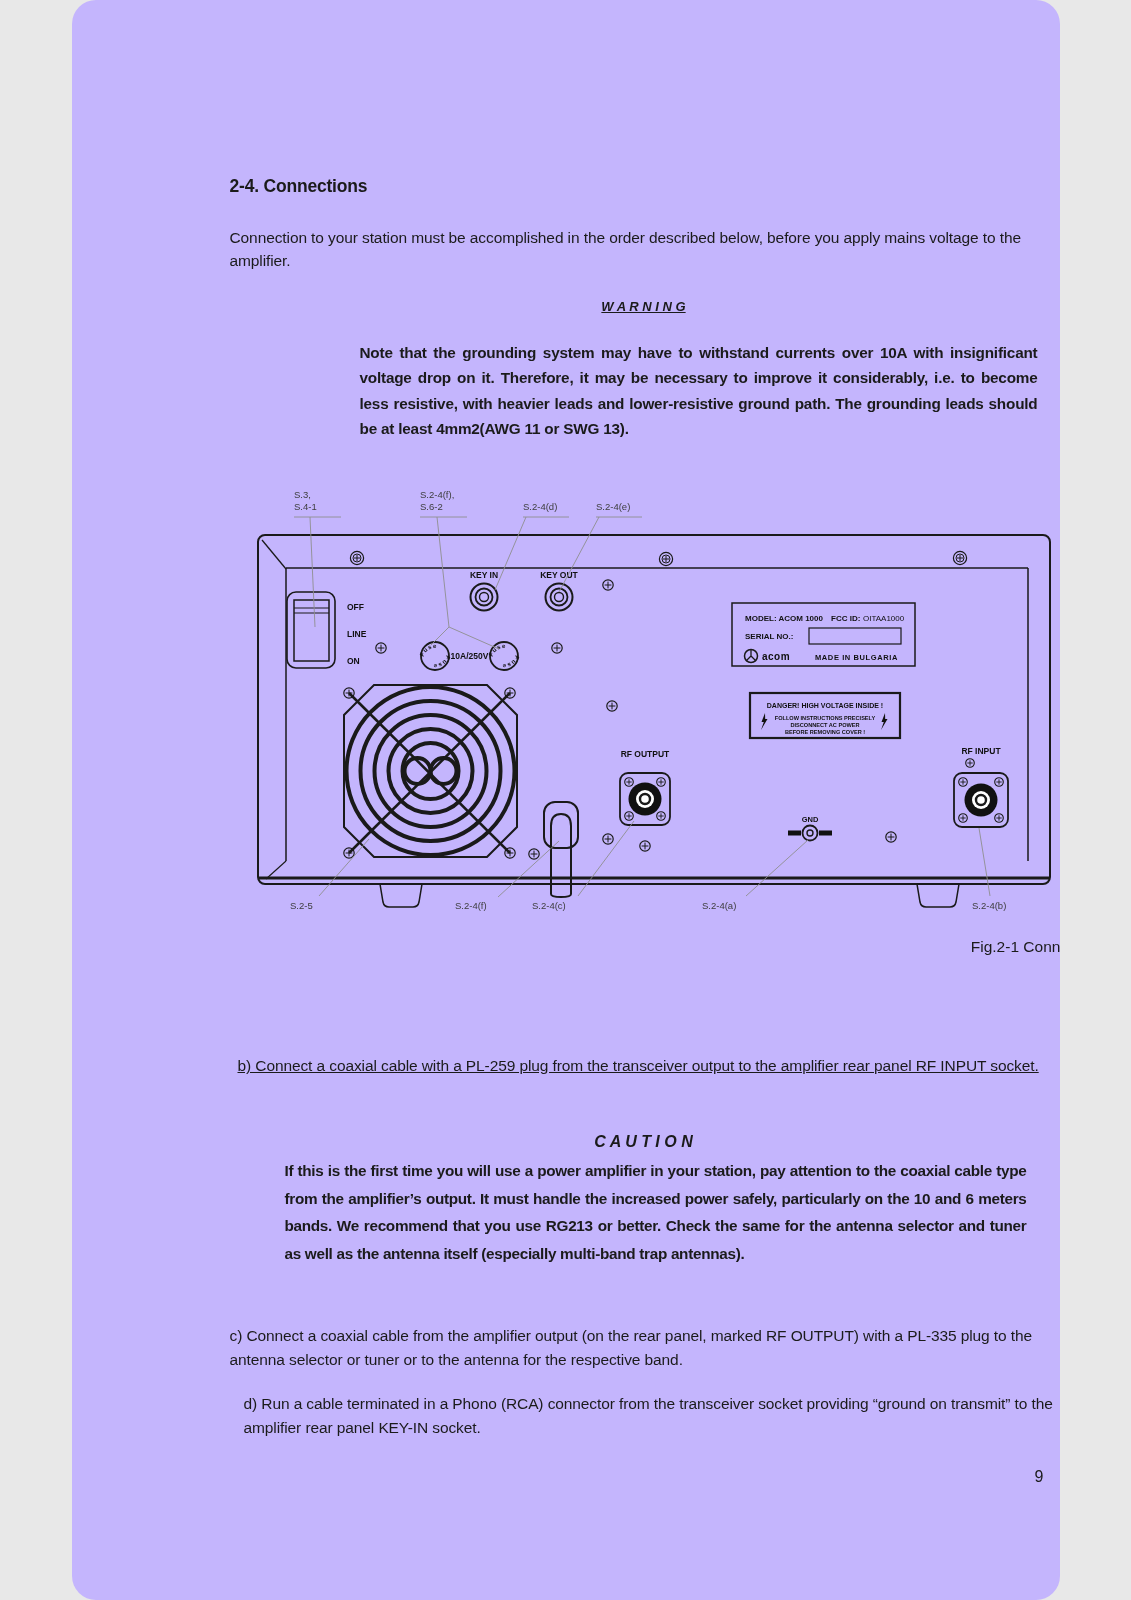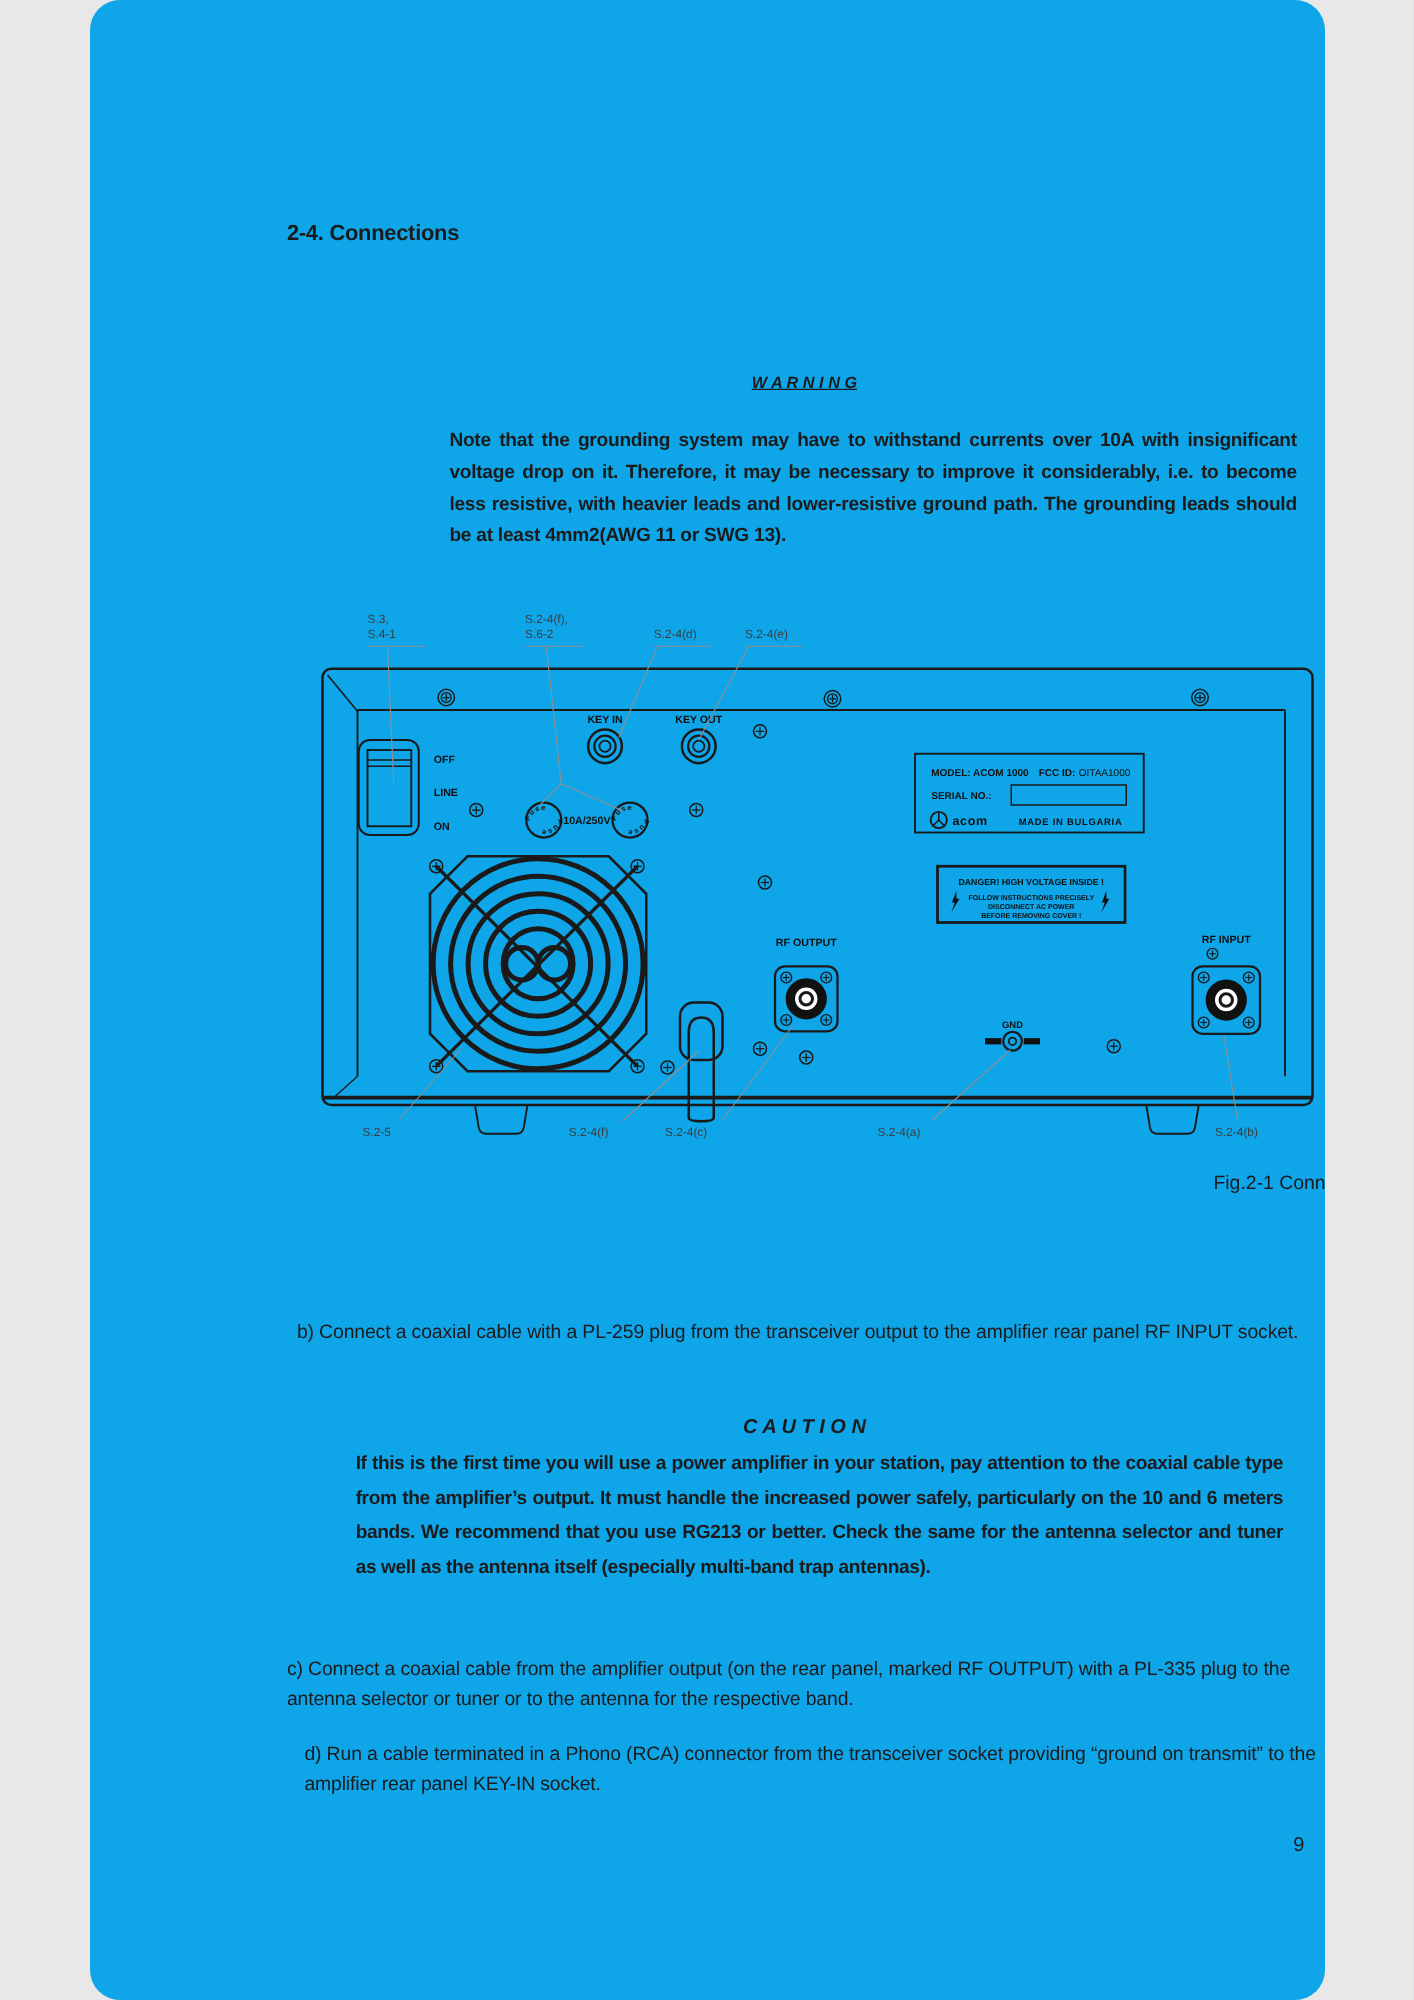--- a/index.html
+++ b/index.html
@@ -1,51 +1,52 @@
 <!DOCTYPE html>
 <html><head>
 <meta charset="utf-8">
 <style>
   html,body{margin:0;padding:0;background:#e8e8e8;}
   .page{
-    position:relative;width:988px;height:1600px;background:#0ea5e9;
+    position:relative;width:988px;height:1600px;background:#c4b5fd;
     font-family:"Liberation Sans",sans-serif;color:#1b1b1b;overflow:hidden;
     margin:0 auto;
     border-radius:24px;
   }
   .abs{position:absolute;}
   .title{left:158px;top:176px;font-size:17.5px;font-weight:700;letter-spacing:-0.2px;}
   .intro{left:158px;top:226px;width:820px;font-size:15.5px;line-height:23px;letter-spacing:-0.1px;}
   .headwrap{left:158px;top:297px;width:828px;text-align:center;}
   .warn-head{font-size:13px;font-weight:700;font-style:italic;text-decoration:underline;}
   .warn-body{left:248px;top:340px;width:678px;font-size:15.3px;font-weight:700;line-height:25.4px;text-align:justify;letter-spacing:-0.2px;margin-left:40px;}
   .caption-wrap{left:158px;top:938px;width:880px;text-align:right;font-size:15.5px;}
   .step{font-size:15.5px;line-height:23.5px;letter-spacing:-0.1px;}
   .step-a{left:166px;top:986px;width:832px;}
-  .step-b{left:166px;top:1054px;width:840px;}
+  .step-b{left:166px;top:1054px;width:840px;text-decoration:underline;}
   .caut-wrap{left:158px;top:1133px;width:828px;text-align:center;}
   .caut-head{font-size:16px;font-weight:700;font-style:italic;}
   .caut-body{left:213px;top:1157px;width:742px;font-size:15.3px;font-weight:700;line-height:27.6px;text-align:justify;letter-spacing:-0.3px;}
   .step-c{left:158px;top:1324px;width:848px;}
   .step-d{left:172px;top:1392px;width:848px;}
   .pagenum{left:963px;top:1468px;font-size:16px;}
   svg text{font-family:"Liberation Sans",sans-serif;fill:#111;}
   .co{font-size:9.5px;fill:#3d3d3d;}
   .pl{font-size:8.5px;font-weight:700;}
   .pl7{font-size:7.5px;font-weight:700;}
   .ldr{stroke:#8f8f8f;stroke-width:0.9;fill:none;}
   .ln{stroke:#1a1a1a;fill:none;}
 </style>
 </head>
 <body>
 
 <div class="page">
 
   <div class="abs title">2-4. Connections</div>
 
+  <div class="abs intro">Connection to your station must be accomplished in the order described below, before you apply mains voltage to the amplifier.</div>
 
   <div class="abs headwrap">
     <span class="warn-head">W A R N I N G</span>
   </div>
 
   <div class="abs warn-body">Note that the grounding system may have to withstand currents over 10A with insignificant voltage drop on it.  Therefore, it may be necessary to improve it considerably, i.e. to become less resistive, with heavier leads and lower-resistive ground path. The grounding leads should be at least 4mm2(AWG 11 or SWG 13).</div>
 
   <svg class="abs" style="left:170px;top:480px;" width="820" height="440" viewBox="0 0 820 440">
     <defs>
       <g id="screw">

